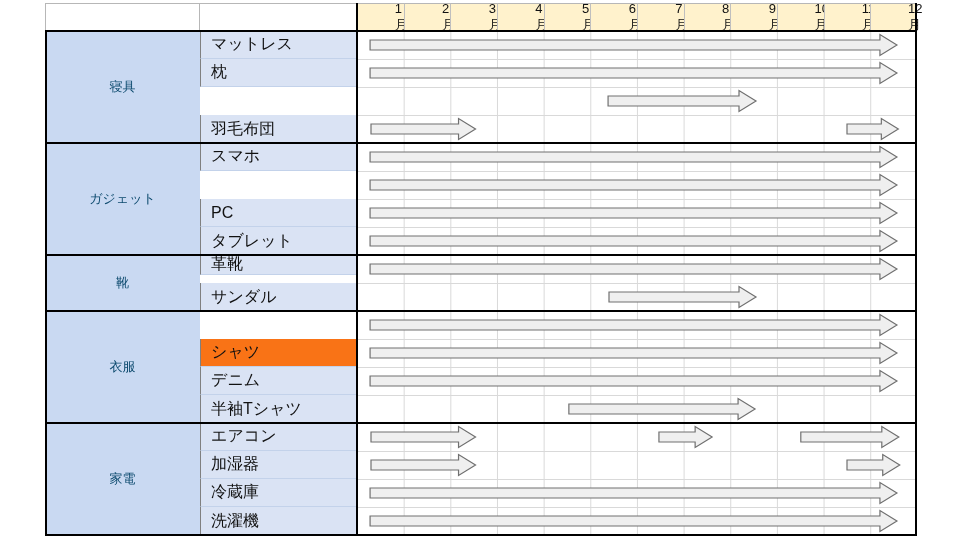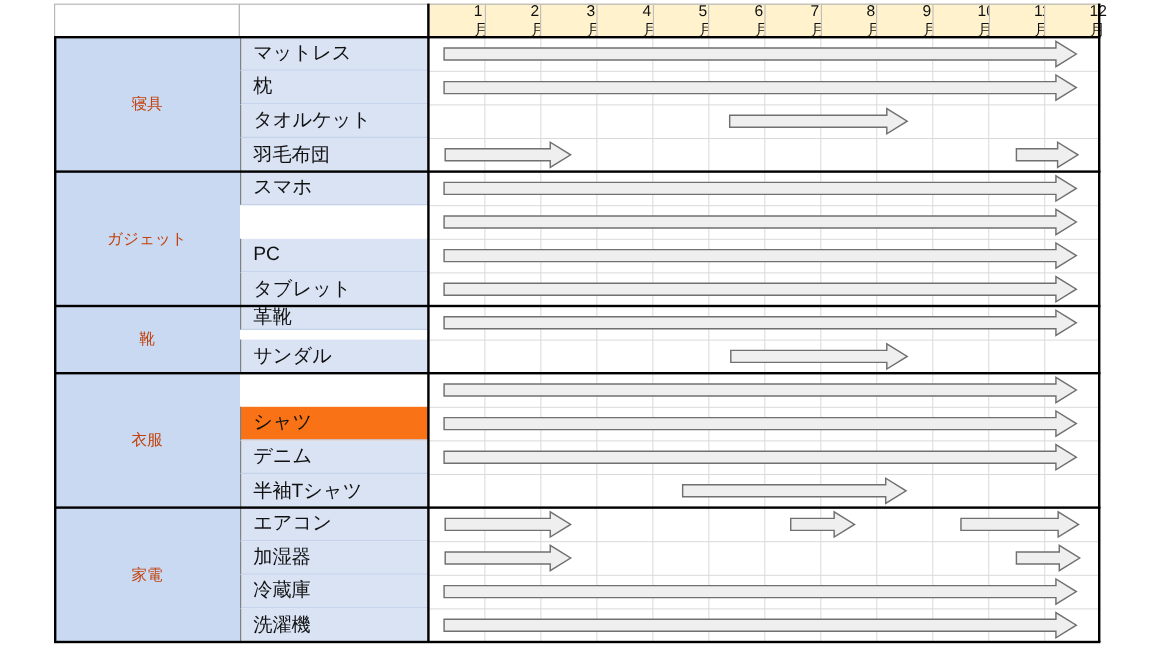--- a/index.html
+++ b/index.html
@@ -3,21 +3,21 @@
 <meta charset="utf-8">
 <style>
   html,body{margin:0;padding:0;background:#ffffff;}
   body{width:960px;height:540px;overflow:hidden;
        font-family:"Liberation Sans","DejaVu Sans",sans-serif;}
   .stage{position:relative;width:960px;height:540px;background:#fff;}
   #sheet{position:absolute;}
   .cell{position:absolute;box-sizing:border-box;display:flex;align-items:center;}
   .corner{background:#ffffff;}
   .month-cell{justify-content:center;font-size:13px;color:#111;padding-left:42px;}
-  .cat-cell{justify-content:center;font-size:13px;color:#c2410c;}
+  .cat-cell{justify-content:center;font-size:13px;color:#0c4a6e;}
   .item-cell{font-size:16px;color:#111;padding-left:10px;}
   .grid-bg{position:absolute;background-color:#ffffff;}
   .hline,.vline{position:absolute;}
   .arrow-svg{position:absolute;overflow:visible;}
 </style>
 </head>
 <body>
 
 <div class="stage">
   <div id="sheet" style="left: 45px; top: 3px; width: 872px; height: 532px;">
@@ -38,21 +38,20 @@
       <div class="grid-bg" style="left: 312px; top: 28px; width: 560px; height: 504px; background-image: linear-gradient(to right, rgb(217, 217, 217) 1px, transparent 1px), linear-gradient(rgb(217, 217, 217) 1px, transparent 1px); background-size: 46.6667px 28px;"></div>
       <div class="cell cat-cell" style="left: 0px; top: 28px; width: 155px; height: 112px; background: rgb(201, 217, 242);">寝具</div>
       <div class="cell item-cell" style="left: 155px; top: 28px; width: 157px; height: 28px; background: rgb(218, 227, 244); border-left: 1px solid rgb(128, 128, 128); border-bottom: 1px solid rgb(195, 210, 234);">マットレス</div>
       <svg class="arrow-svg" width="560" height="28" viewBox="0 0 560 28" style="left: 312px; top: 28px;">
         <polygon points="13.066666666666666,9 522.9333333333333,9 522.9333333333333,3.5 539.9333333333333,14 522.9333333333333,24.5 522.9333333333333,19 13.066666666666666,19" fill="#efefef" stroke="#707070" stroke-width="1.2"></polygon>
       </svg>
       <div class="cell item-cell" style="left: 155px; top: 56px; width: 157px; height: 28px; background: rgb(218, 227, 244); border-left: 1px solid rgb(128, 128, 128); border-bottom: 1px solid rgb(195, 210, 234);">枕</div>
       <svg class="arrow-svg" width="560" height="28" viewBox="0 0 560 28" style="left: 312px; top: 56px;">
         <polygon points="13.066666666666666,9 522.9333333333333,9 522.9333333333333,3.5 539.9333333333333,14 522.9333333333333,24.5 522.9333333333333,19 13.066666666666666,19" fill="#efefef" stroke="#707070" stroke-width="1.2"></polygon>
       </svg>
-      <div class="cell item-cell" style="left: 155px; top: 84px; width: 157px; height: 28px; background: rgb(218, 227, 244); border-left: 1px solid rgb(128, 128, 128); border-bottom: 1px solid rgb(195, 210, 234);">タオルケット</div>
       <svg class="arrow-svg" width="560" height="28" viewBox="0 0 560 28" style="left: 312px; top: 84px;">
         <polygon points="251.06666666666666,9 382,9 382,3.5 399,14 382,24.5 382,19 251.06666666666666,19" fill="#efefef" stroke="#707070" stroke-width="1.2"></polygon>
       </svg>
       <div class="cell item-cell" style="left: 155px; top: 112px; width: 157px; height: 28px; background: rgb(218, 227, 244); border-left: 1px solid rgb(128, 128, 128);">羽毛布団</div>
       <svg class="arrow-svg" width="560" height="28" viewBox="0 0 560 28" style="left: 312px; top: 112px;">
         <polygon points="13.999999999999998,9 101.53333333333333,9 101.53333333333333,3.5 118.53333333333333,14 101.53333333333333,24.5 101.53333333333333,19 13.999999999999998,19" fill="#efefef" stroke="#707070" stroke-width="1.2"></polygon>
         <polygon points="490,9 524.3333333333333,9 524.3333333333333,3.5 541.3333333333333,14 524.3333333333333,24.5 524.3333333333333,19 490,19" fill="#efefef" stroke="#707070" stroke-width="1.2"></polygon>
       </svg>
       <div class="cell cat-cell" style="left: 0px; top: 140px; width: 155px; height: 112px; background: rgb(201, 217, 242);">ガジェット</div>
       <div class="cell item-cell" style="left: 155px; top: 140px; width: 157px; height: 28px; background: rgb(218, 227, 244); border-left: 1px solid rgb(128, 128, 128); border-bottom: 1px solid rgb(195, 210, 234);">スマホ</div>

